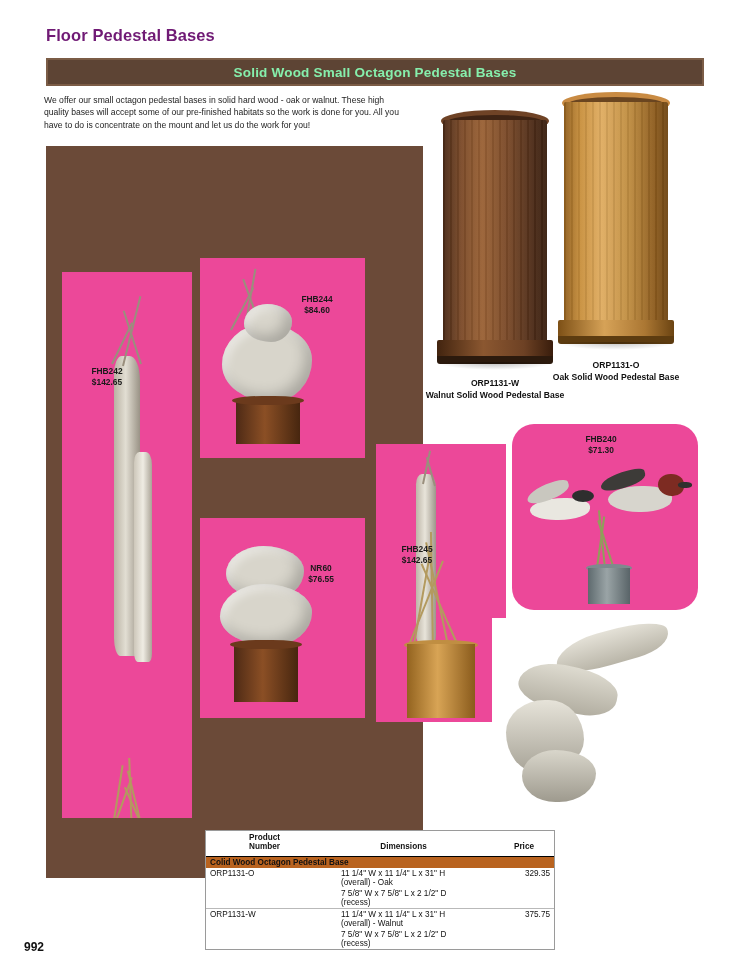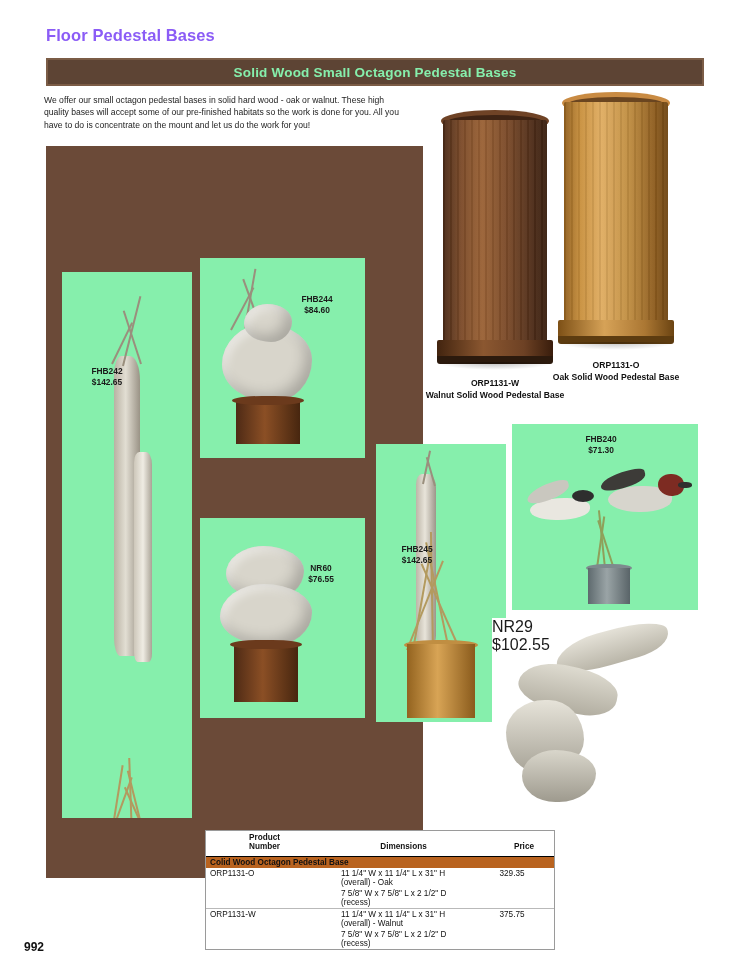--- a/index.html
+++ b/index.html
@@ -20,21 +20,21 @@
     left: 0; top: 0;
     width: 750px; height: 973px;
   }
   
   .page-title {
     position: absolute;
     left: 46px; top: 26px;
     font-size: 16.5px;
     font-weight: bold;
     letter-spacing: 0.1px;
-    color: #8b5cf6;
+    color: #701a75;
   }
   .banner {
     position: absolute;
     left: 46px; top: 58px;
     width: 658px; height: 28px;
     background: #5d4434;
     border: 2px solid #7b5c46;
     box-sizing: border-box;
     display: flex;
     align-items: center;
@@ -76,21 +76,21 @@
     left: 180px; top: 755px;
     width: 360px;
     text-align: center;
     color: #ffffff;
     font-size: 19px;
     font-weight: bold;
   }
   
   .photo {
     position: absolute;
-    background: #86efac;
+    background: #ec4899;
     overflow: hidden;
   }
   .photo .cap {
     position: absolute;
     font-size: 8.4px;
     font-weight: bold;
     color: #1a1a1a;
     line-height: 1.35;
     text-align: center;
   }
@@ -171,21 +171,21 @@
     color: #ffffff;
     font-size: 8.2px;
     font-weight: bold;
     padding: 1px 4px;
   }
   table.specs td {
     padding: 1px 4px;
     vertical-align: top;
     color: #111;
   }
-  td.price { text-align: center; padding-left: 6px; margin-top: 28px; }
+  td.price { text-align: right; padding-left: 6px; margin-top: 28px; }
   .row-sep td { border-top: 1px solid #b9b9b9; }
   .folio {
     position: absolute;
     left: 24px; top: 940px;
     font-size: 12px;
     font-weight: bold;
     color: #111;
   }
 </style>
 </head>
@@ -292,21 +292,21 @@
     <div class="grass" style="left:82px; top:112px; height:92px; transform:rotate(-24deg);"></div>
     <div class="grass" style="left:56px; top:88px; height:118px; transform:rotate(-1deg);"></div>
     <div style="position:absolute; left:28px; top:196px; width:74px; height:10px; background:#c08e42; border-radius:50%/60%;"></div>
     <div style="position:absolute; left:31px; top:200px; width:68px; height:74px; background:linear-gradient(90deg,#93631f,#d8a455 45%,#8a5b1c);"></div>
     <div class="cap" style="left:4px; top:100px; width:74px;">
       <div>FHB245</div>
       <div>$142.65</div>
     </div>
   </div>
 
-  <div class="photo" style="left:512px; top:424px; width:186px; height:186px;">
+  <div class="photo" style="left:512px; top:424px; width:186px; height:186px;border-radius:22px;">
 
     <div style="position:absolute; left:18px; top:74px; width:60px; height:22px; background:#e9e7e0; border-radius:60% 40% 55% 45%;"></div>
     <div style="position:absolute; left:14px; top:60px; width:44px; height:16px; background:#c9c7bf; border-radius:70% 30% 60% 40%; transform:rotate(-18deg);"></div>
     <div style="position:absolute; left:60px; top:66px; width:22px; height:12px; background:#2e2e2e; border-radius:50%;"></div>
 
     <div style="position:absolute; left:96px; top:62px; width:64px; height:26px; background:#d7d5cd; border-radius:55% 45% 50% 50%;"></div>
     <div style="position:absolute; left:88px; top:48px; width:46px; height:16px; background:#3d3b38; border-radius:70% 30% 60% 40%; transform:rotate(-14deg);"></div>
     <div style="position:absolute; left:146px; top:50px; width:26px; height:22px; background:#7d2b22; border-radius:50% 50% 45% 55%;"></div>
     <div style="position:absolute; left:166px; top:58px; width:14px; height:6px; background:#30302e; border-radius:40%;"></div>
 
@@ -319,24 +319,20 @@
       <div>FHB240</div>
       <div>$71.30</div>
     </div>
   </div>
 
   <div style="position:absolute; left:492px; top:618px; width:216px; height:212px; background:#ffffff;">
     <div class="drift" style="left:62px; top:12px; width:116px; height:34px; border-radius:40% 50% 30% 45% / 60% 45% 50% 40%; transform:rotate(-16deg); background:linear-gradient(180deg,#e4e1d7,#b9b5a8);"></div>
     <div class="drift" style="left:26px; top:48px; width:100px; height:46px; border-radius:45% 55% 35% 50% / 55% 50% 45% 50%; transform:rotate(10deg); background:linear-gradient(180deg,#dedbd0,#b2aea1);"></div>
     <div class="drift" style="left:14px; top:82px; width:78px; height:72px; border-radius:50% 45% 55% 40% / 45% 55% 45% 55%; background:linear-gradient(180deg,#e6e3d9,#a8a498);"></div>
     <div class="drift" style="left:30px; top:132px; width:74px; height:52px; border-radius:45% 55% 50% 45% / 50% 45% 55% 50%; background:linear-gradient(180deg,#d9d6cb,#9e9a8e);"></div>
-    <div class="cap" style="left:118px; top:58px; width:92px;">
-      <div>NR29</div>
-      <div>$102.55</div>
-    </div>
   </div>
 
   <div class="table-wrap">
     <table class="specs">
       <tbody>
           <tr>
         <th style="width:84px;padding-left:43px;">
           <div>Product</div>
           <div>Number</div>
         </th>

